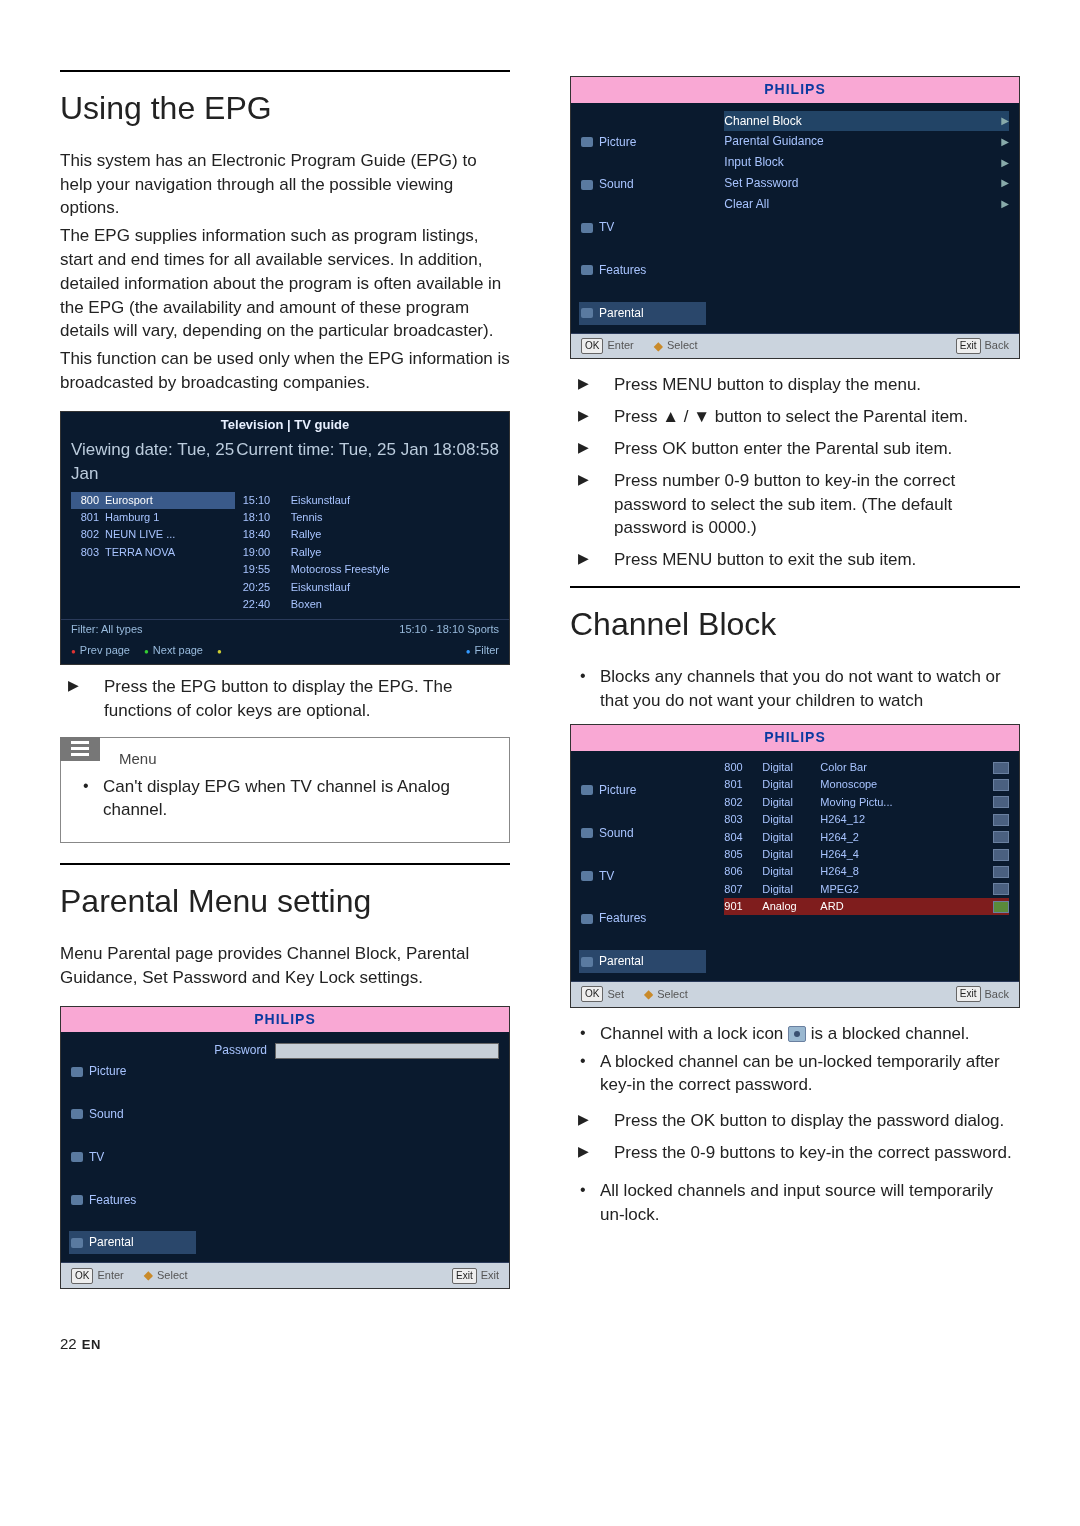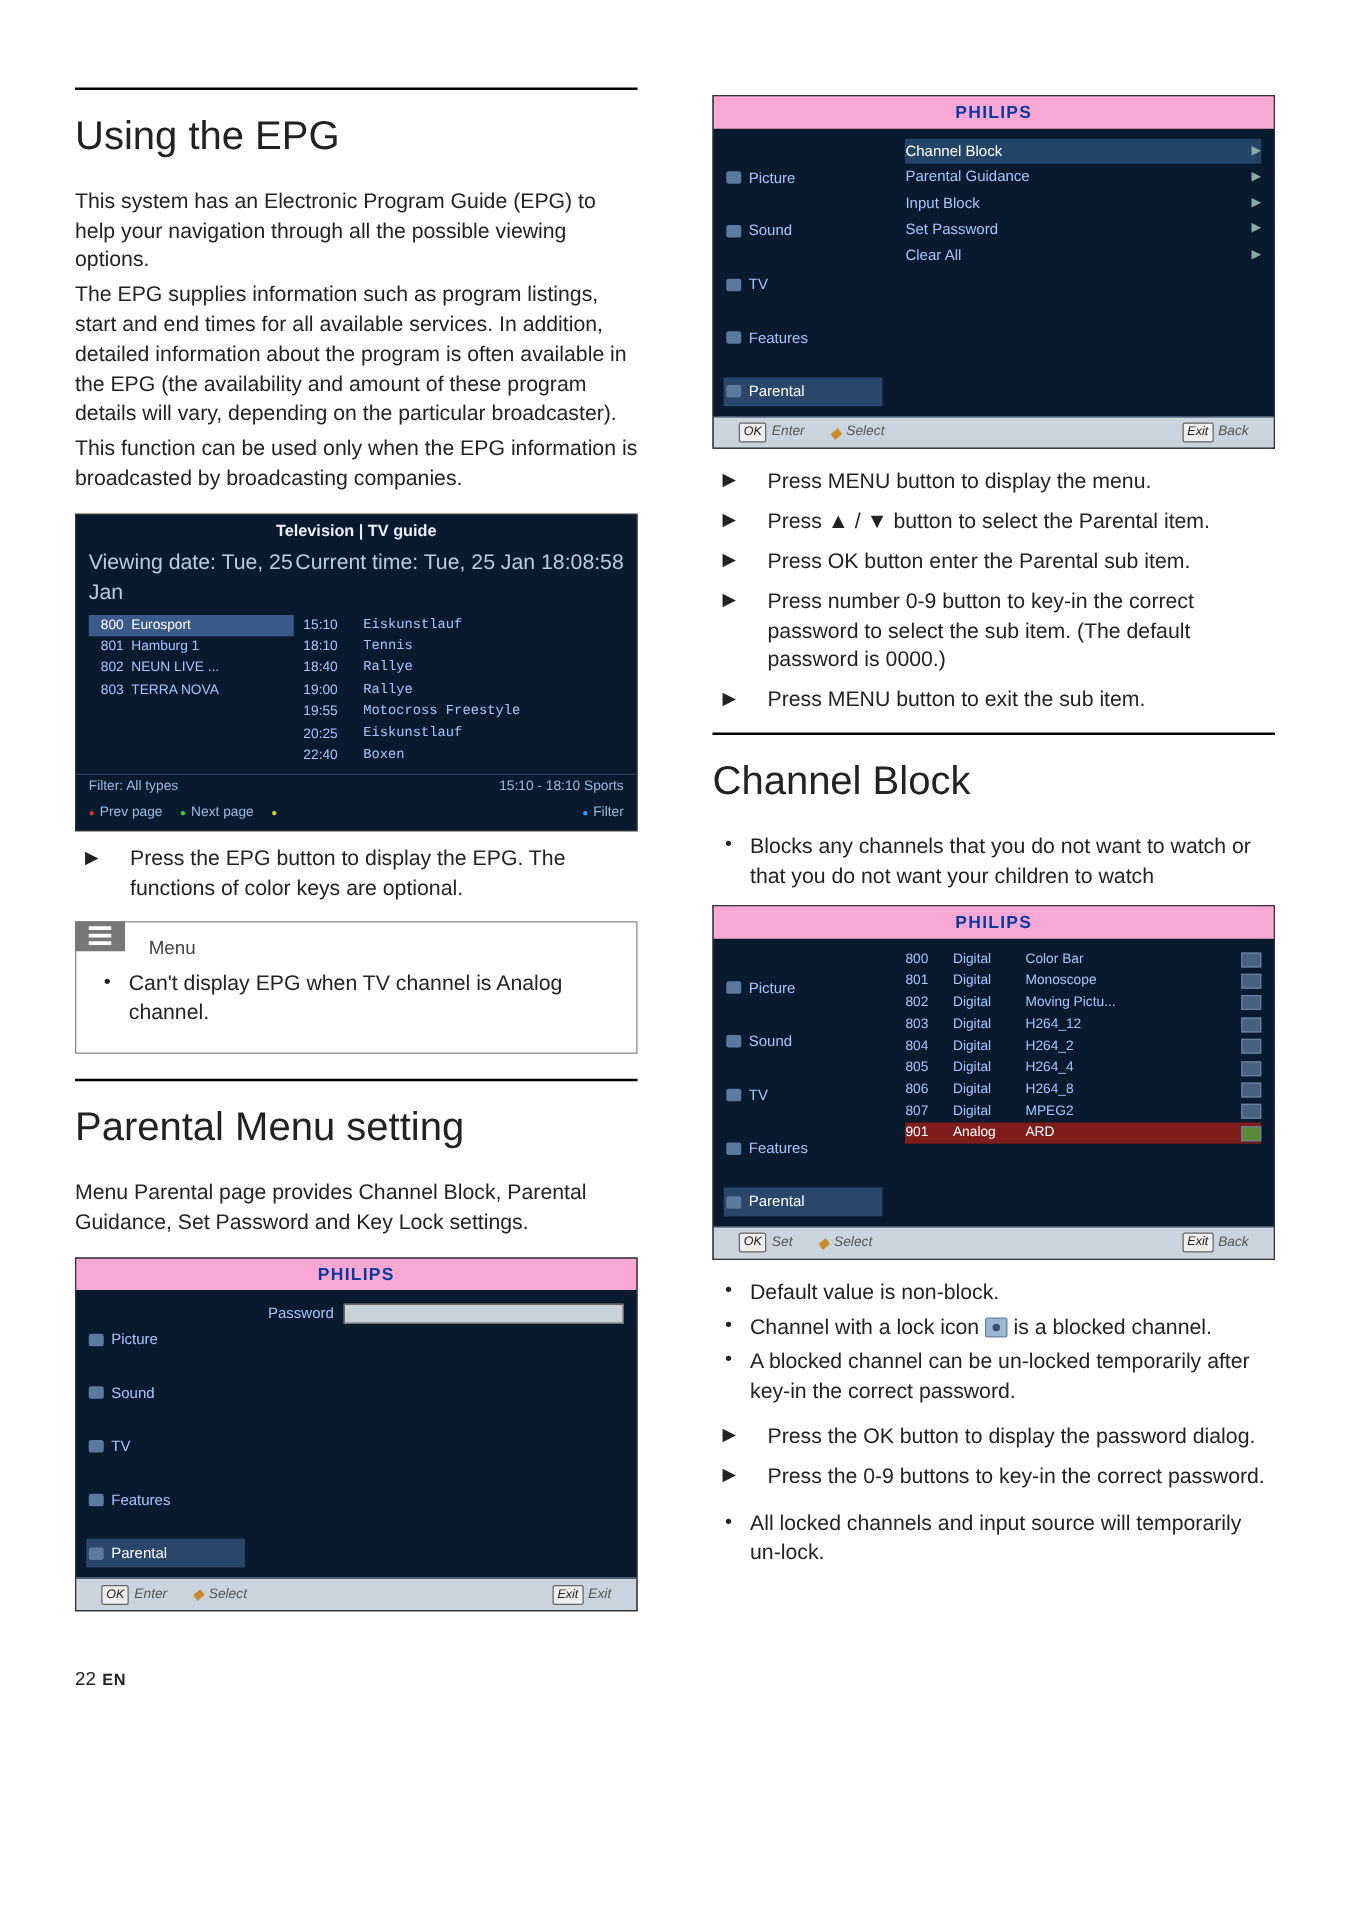--- a/index.html
+++ b/index.html
@@ -36,21 +36,21 @@
   .epg-row { display: flex; padding: 2px 10px; font-size: 17px; color: #bcd; }
   .epg-date { flex: 1; }
   .epg-curr { text-align: right; }
   .epg-body { display: flex; padding: 4px 10px 6px 10px; gap: 8px; }
   .epg-chlist { flex: 1.1; }
   .epg-chrow { display: flex; gap: 6px; color: #a8c4ff; font-size: 11px; padding: 1px 0; }
   .epg-chrow.sel { background: #3a5a8a; color: #fff; }
   .epg-num { width: 28px; text-align: right; }
   .epg-time-col { width: 40px; }
   .epg-time-row { color: #a8c4ff; font-size: 11px; padding: 1px 0; }
-  .epg-prog-col { flex: 1.4; font-family: Liberation Mono, monospace; }
+  .epg-prog-col { flex: 1.4; }
   .epg-prog-row { color: #a8c4ff; font-size: 11px; padding: 1px 0; }
   .epg-filter { display: flex; padding: 2px 10px; font-size: 11px; color: #9bd; border-top: 1px solid #2a3a5a; }
   .epg-filter .r { text-align: right; flex:1; }
   .epg-footer { display: flex; gap: 14px; padding: 3px 10px 6px; font-size: 11px; color: #9bd; }
   .epg-footer .dot-r::before { content:"●"; color:#d33; margin-right:4px; font-size:8px;}
   .epg-footer .dot-g::before { content:"●"; color:#3c3; margin-right:4px; font-size:8px;}
   .epg-footer .dot-b::before { content:"●"; color:#39f; margin-right:4px; font-size:8px;}
   .epg-footer .dot-y::before { content:"●"; color:#cc3; margin-right:4px; font-size:8px;}
   .epg-footer .flex { flex:1; }
 
@@ -66,21 +66,21 @@
   .menu-side { width: 32%; padding: 8px 8px; }
   .menu-side-item { display:flex; align-items:center; gap:6px; color: #a8c4ff; padding: 3px 2px; font-size: 12px; margin-top: 20px; }
   .menu-side-item.sel { background: rgba(90,140,200,.4); color:#fff; }
   .menu-side-item .mic { width:12px; height:10px; display:inline-block; background:#5a7aa0; border-radius:2px; }
   .menu-content { flex:1; padding: 8px 10px; }
   .menu-row { display:flex; color:#a8c4ff; font-size:12px; padding:2px 0; align-items:center; gap:8px; }
   .menu-row.hl { background:#246; color:#fff; }
   .menu-row .grow { flex:1; }
   .menu-row .chip { font-size:10px; color:#8aa; }
   .menu-input { flex:1; height:16px; background:#c8d0d8; border:1px solid #666; }
-  .menu-footer { display:flex; gap:20px; font-size:11px; color:#8aa; padding:4px 20px; border-top:1px solid #2a3a5a; background: #cbd4de; font-style: italic; }
+  .menu-footer { display:flex; gap:20px; font-size:11px; color:#8aa; padding:4px 10px; border-top:1px solid #2a3a5a; background: #cbd4de; }
   .menu-footer .seg { display:flex; align-items:center; gap:4px; color:#555;}
   .menu-footer .grow { flex:1;}
   .kbox { border:1px solid #666; padding:0 3px; font-size:10px; background:#eee; color:#222; border-radius:2px;}
   .diamond { color:#c98a2a; font-size:12px; }
 
   
   .ch-row { display:flex; gap:8px; font-size:11px; color:#a8c4ff; padding:1px 0; align-items:center;}
   .ch-row.sel { background:#7f1d1d; color:#fff; }
   .ch-row .c1 { width:30px; }
   .ch-row .c2 { width:50px; }
@@ -420,21 +420,20 @@
             <span>Select</span>
           </span>
         <span class="seg">
             <span class="kbox">Exit</span>
             <span>Back</span>
           </span>
       </div>
     </div>
 
     <ul class="dots">
-      <li>Default value is non-block.</li>
       <li>
         <span>Channel with a lock icon </span>
         <span class="lock-icon"></span>
         <span> is a blocked channel.</span>
       </li>
       <li>A blocked channel can be un-locked temporarily after key-in the correct password.</li>
     </ul>
 
     <ul class="bullets">
       <li>Press the OK button to display the password dialog.</li>

